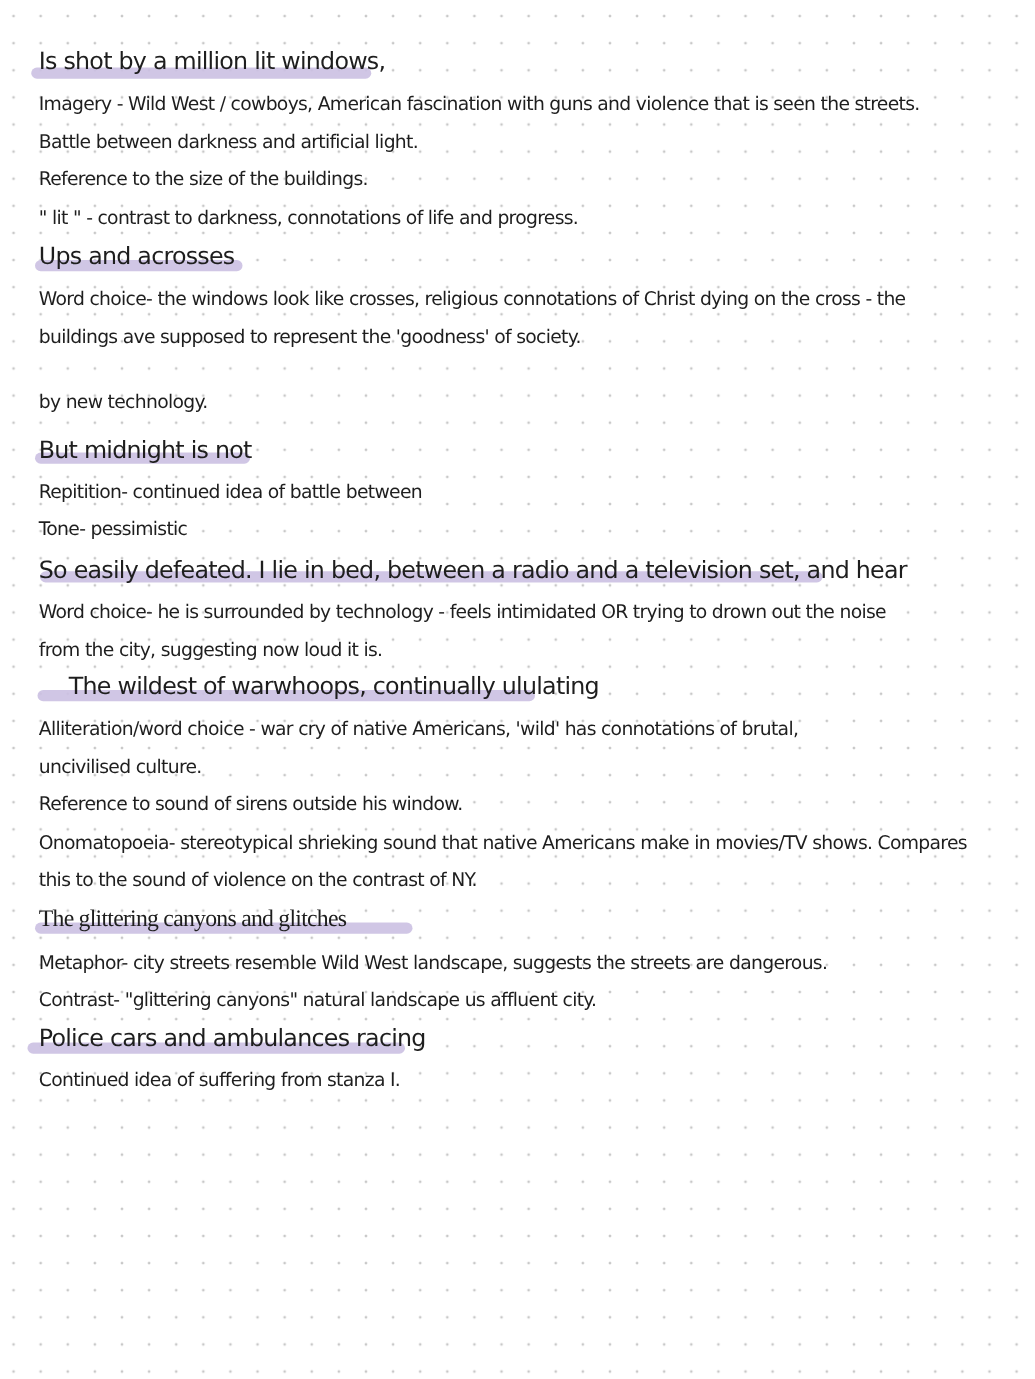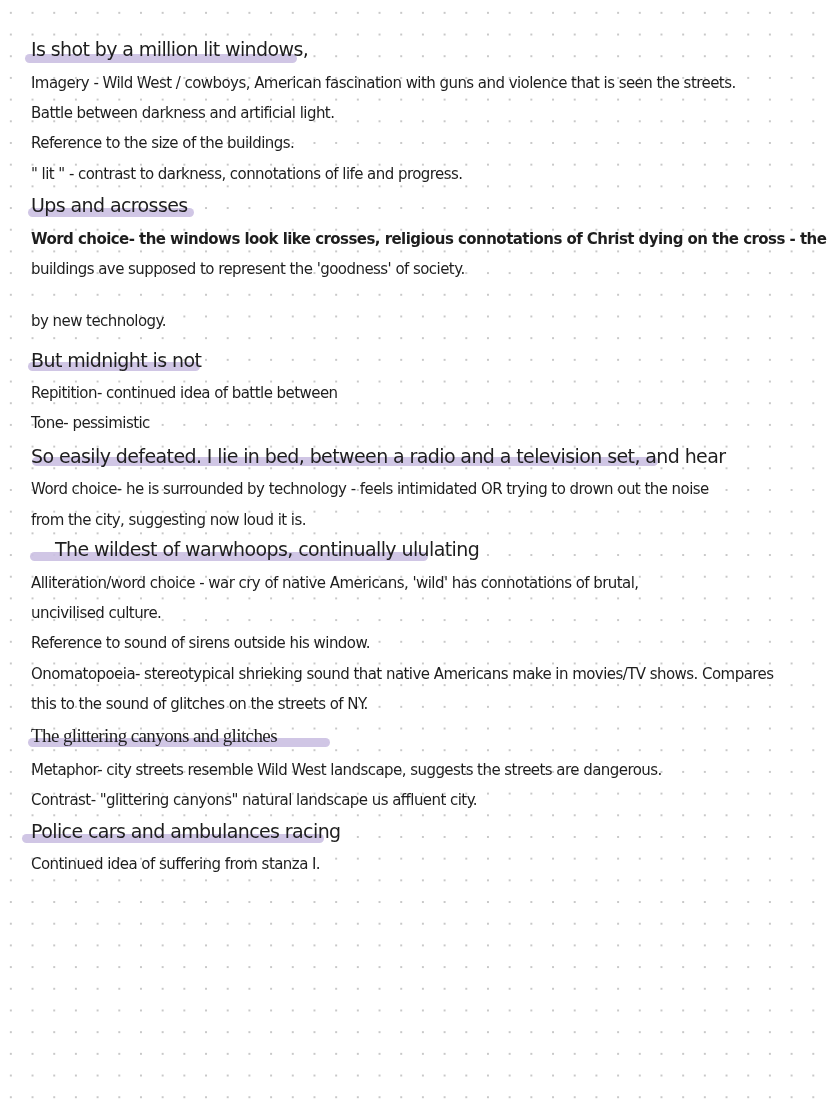--- a/index.html
+++ b/index.html
@@ -59,41 +59,41 @@
 
   <div class="hl" style="left:25px; top:54px; width:272px;"></div>
   <div class="heading" style="top:38px;">Is shot by a million lit windows,</div>
   <div class="line" style="top:74px;">Imagery - Wild West / cowboys, American fascination with guns and violence that is seen the streets.</div>
   <div class="line" style="top:104px;">Battle between darkness and artificial light.</div>
   <div class="line" style="top:134px;">Reference to the size of the buildings.</div>
   <div class="line" style="top:165px;">" lit " - contrast to darkness, connotations of life and progress.</div>
 
   <div class="hl" style="left:28px; top:208px; width:166px;"></div>
   <div class="heading" style="top:194px;">Ups and acrosses</div>
-  <div class="line" style="top:230px;font-weight:bold;">Word choice- the windows look like crosses, religious connotations of Christ dying on the cross - the</div>
+  <div class="line" style="top:230px;">Word choice- the windows look like crosses, religious connotations of Christ dying on the cross - the</div>
   <div class="line" style="top:260px;">buildings ave supposed to represent the 'goodness' of society.</div>
   <div class="line" style="top:312px;">by new technology.</div>
 
   <div class="hl" style="left:28px; top:362px; width:172px;"></div>
   <div class="heading" style="top:349px;">But midnight is not</div>
   <div class="line" style="top:384px;">Repitition- continued idea of battle between</div>
   <div class="line" style="top:414px;">Tone- pessimistic</div>
 
   <div class="hl" style="left:32px; top:457px; width:626px;"></div>
   <div class="heading" style="top:445px;">So easily defeated. I lie in bed, between a radio and a television set, and hear</div>
   <div class="line" style="top:480px;">Word choice- he is surrounded by technology - feels intimidated OR trying to drown out the noise</div>
   <div class="line" style="top:511px;">from the city, suggesting now loud it is.</div>
 
   <div class="hl" style="left:30px; top:552px; width:398px;"></div>
   <div class="heading" style="top:538px;margin-left:24px;">The wildest of warwhoops, continually ululating</div>
   <div class="line" style="top:574px;">Alliteration/word choice - war cry of native Americans, 'wild' has connotations of brutal,</div>
   <div class="line" style="top:604px;">uncivilised culture.</div>
   <div class="line" style="top:634px;">Reference to sound of sirens outside his window.</div>
   <div class="line" style="top:665px;">Onomatopoeia- stereotypical shrieking sound that native Americans make in movies/TV shows. Compares</div>
-  <div class="line" style="top:695px;">this to the sound of glitches on the streets of NY.</div>
+  <div class="line" style="top:695px;">this to the sound of violence on the contrast of NY.</div>
 
   <div class="hl" style="left:28px; top:738px; width:302px;"></div>
   <div class="heading" style="top:725px;font-family:Liberation Serif, serif;">The glittering canyons and glitches</div>
   <div class="line" style="top:761px;">Metaphor- city streets resemble Wild West landscape, suggests the streets are dangerous.</div>
   <div class="line" style="top:791px;">Contrast- "glittering canyons" natural landscape us affluent city.</div>
 
   <div class="hl" style="left:22px; top:834px; width:302px;"></div>
   <div class="heading" style="top:820px;">Police cars and ambulances racing</div>
   <div class="line" style="top:855px;">Continued idea of suffering from stanza I.</div>
 

